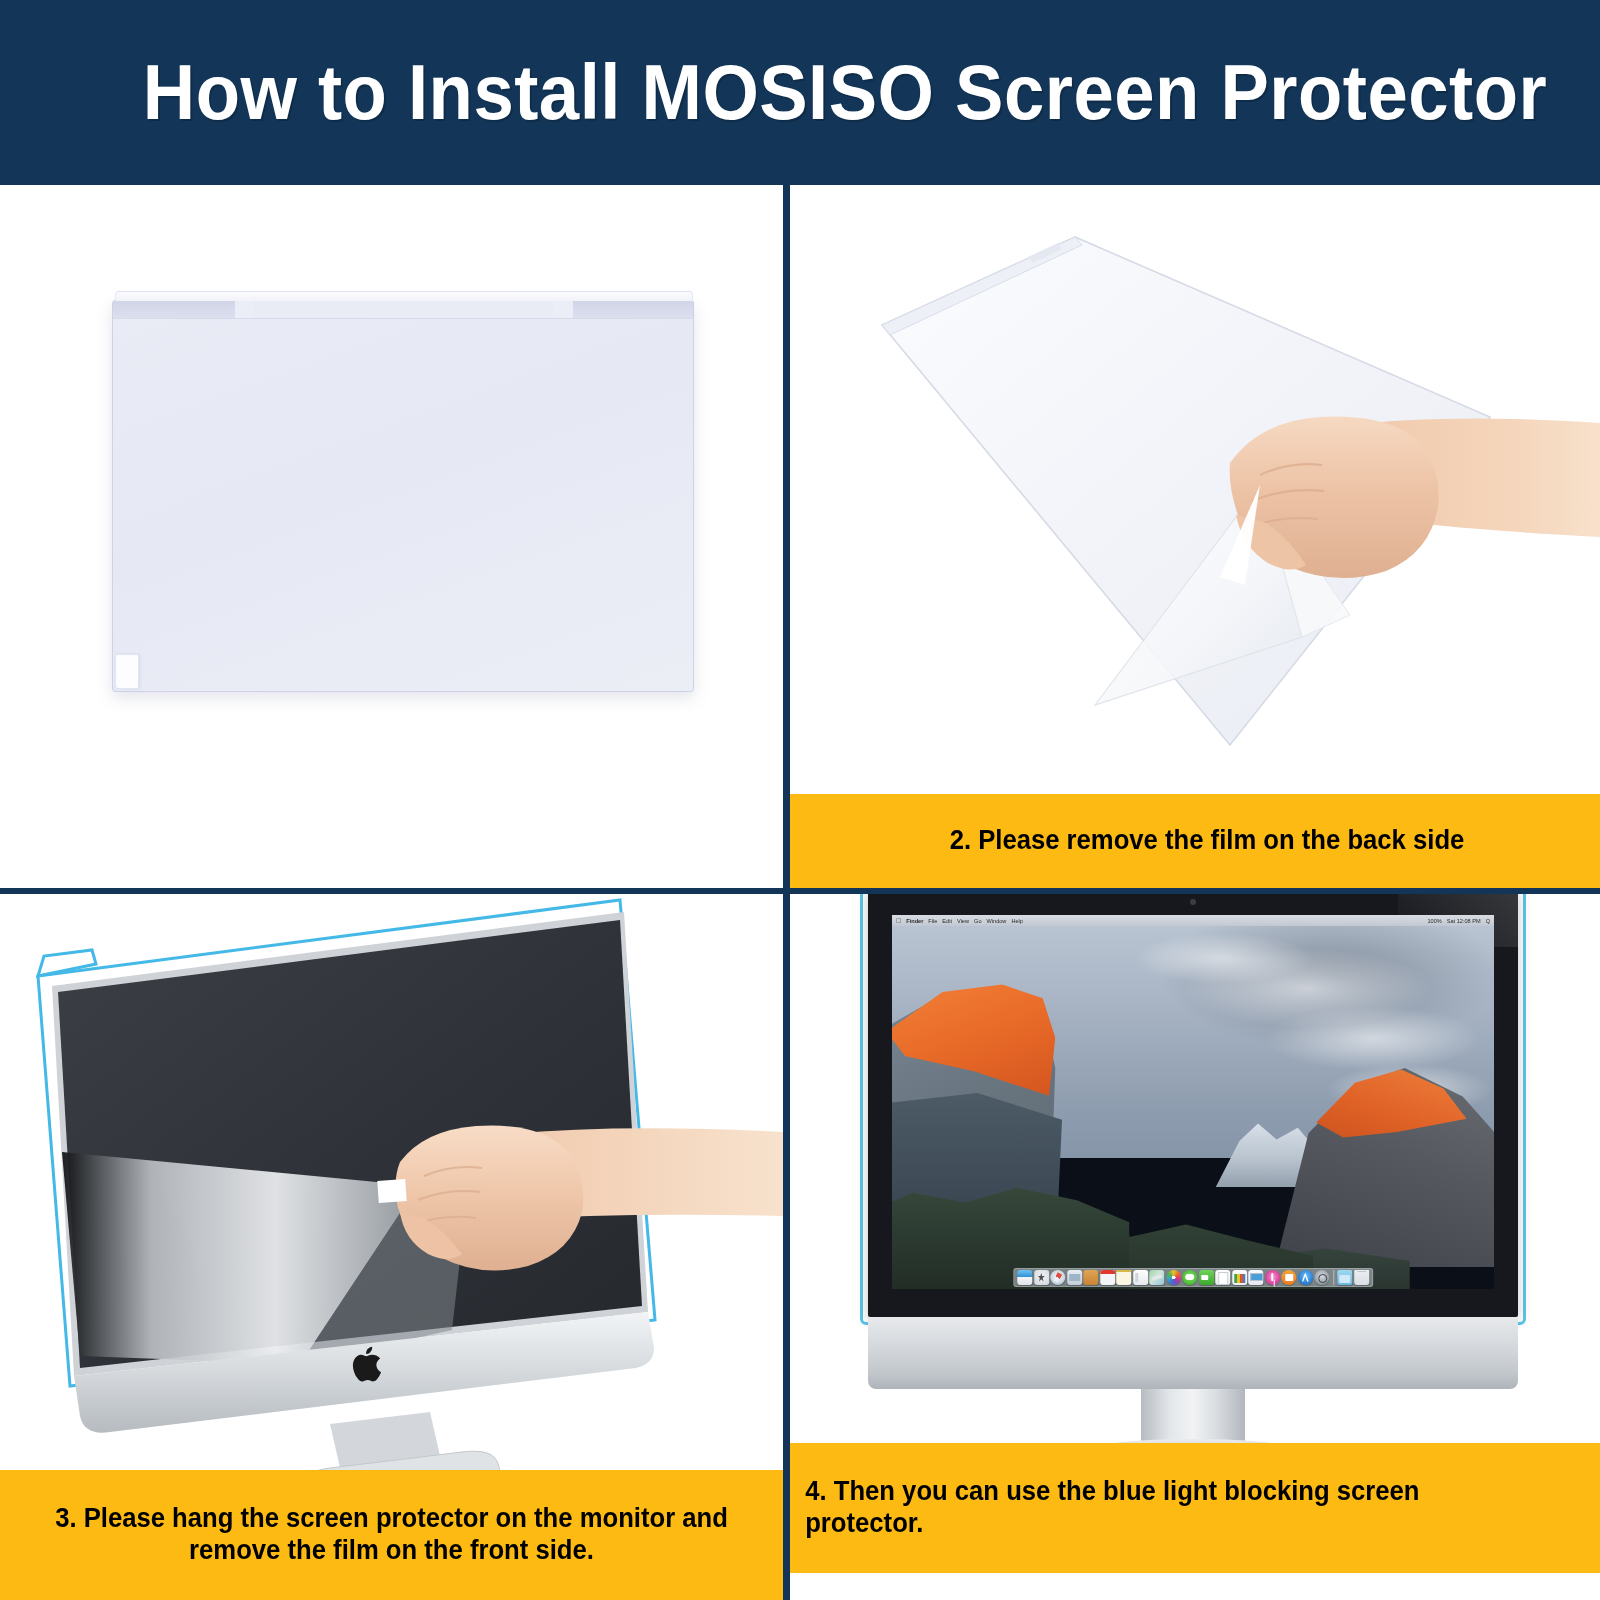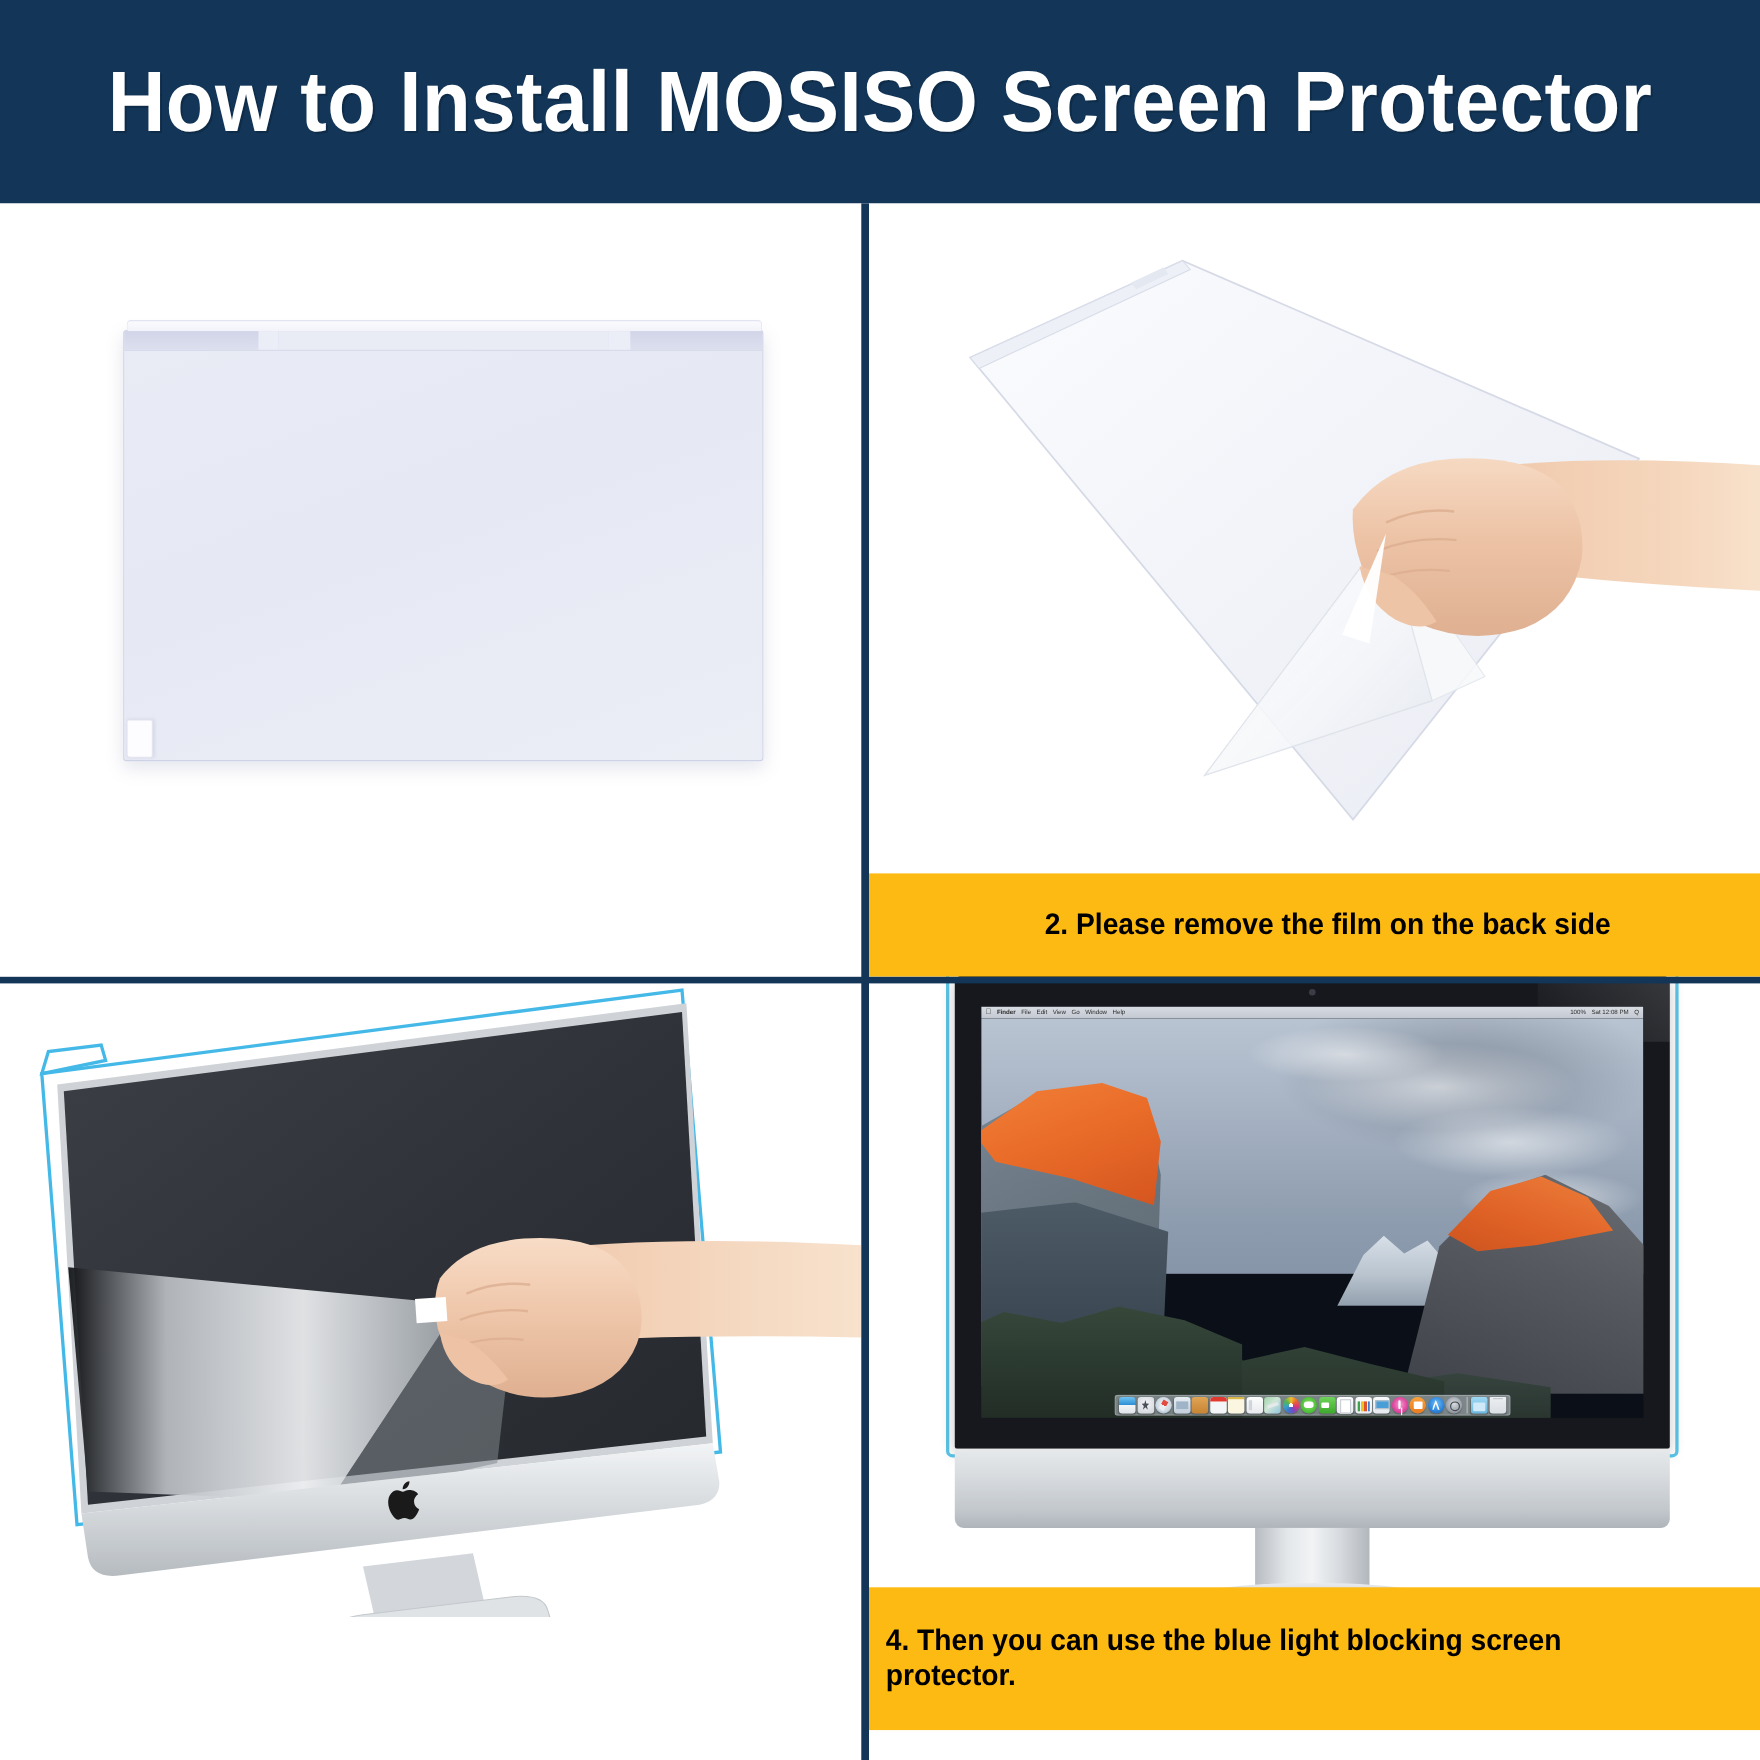--- a/index.html
+++ b/index.html
@@ -8,21 +8,21 @@
     background:#ffffff;
     font-family:"Liberation Sans", sans-serif;
     overflow:hidden;
   }
   .page{position:relative;width:1600px;height:1600px;background:#fff;}
 
   
   .header{
     position:absolute;left:0;top:0;width:1600px;height:185px;
     background:#123558;
-    display:flex;align-items:center;justify-content:center;
+    display:flex;align-items:center;justify-content:flex-end;
   }
   .header-title{
     color:#ffffff;
     font-family:"Liberation Sans", sans-serif;
     font-weight:bold;
     font-size:78px;
     letter-spacing:0.5px;
     transform:scaleX(0.93);
     white-space:nowrap;
     text-shadow:2px 2px 0 rgba(0,0,0,0.18);
@@ -454,20 +454,23 @@
                        C16.3,6.9,13.9,6.5,12,6.4z" fill="#1a1a1a"></path>
             </g>
 
             <path d="M330,530 L430,518 L446,588 L346,600 Z" fill="#d3d7db"></path>
 
             <path d="M300,592 Q300,578 330,574 L462,558 Q494,554 498,570 L506,596
                      Q508,612 480,616 L330,634 Q302,638 300,620 Z" fill="#dfe3e6" stroke="#c3c8cc" stroke-width="1"></path>
           </svg>
         </div>
       </div>
+      <div class="caption cap-bot">
+        <div class="caption-text ctr">3. Please hang the screen protector on the monitor and remove the film on the front side.</div>
+      </div>
     </div>
 
     <div class="cell cell-br">
       <div class="art">
         <div class="p4-wrap">
           <div class="imac4">
             <div class="imac4-protect"></div>
             <div class="imac4-bezel">
               <div class="imac4-glare"></div>
               <div class="imac4-cam"></div>

